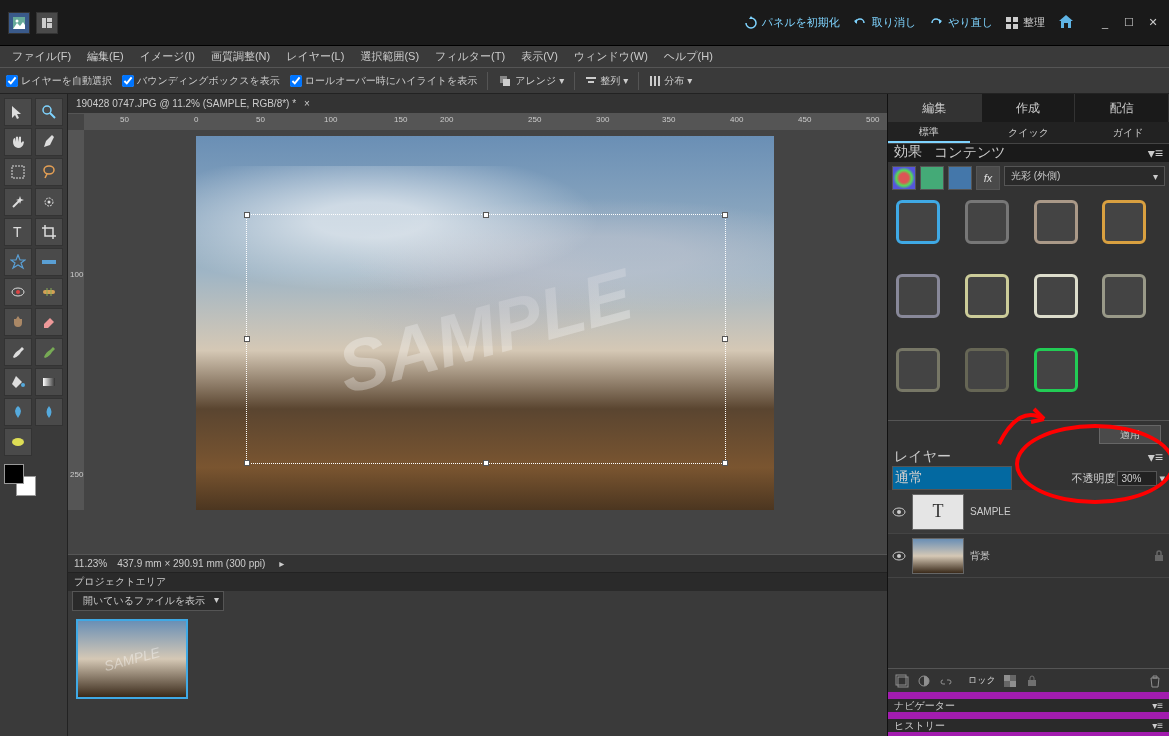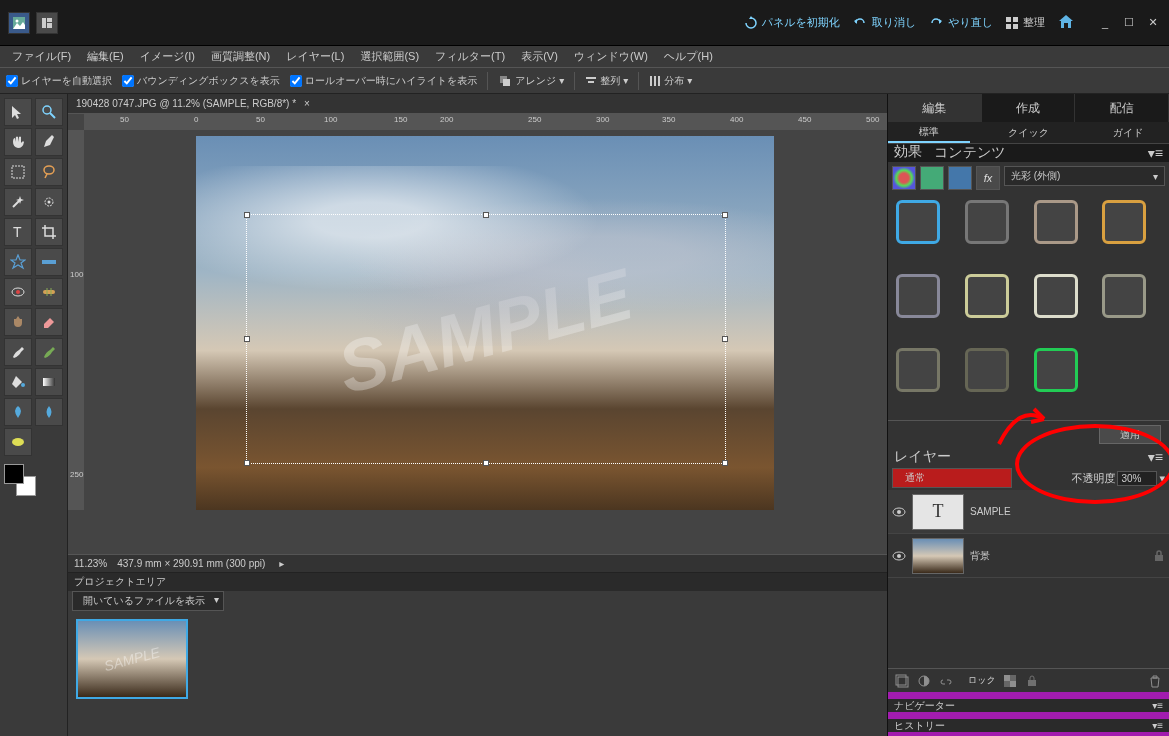--- a/index.html
+++ b/index.html
@@ -77,21 +77,21 @@
 .fx-swatch { width: 44px; height: 44px; background: #444; border: 3px solid transparent; border-radius: 6px; }
 .fx1{border-color:#3fa9e5}.fx2{border-color:#777}.fx3{border-color:#a98}.fx4{border-color:#d9a040}
 .fx5{border-color:#889}.fx6{border-color:#cc9}.fx7{border-color:#ddc}.fx8{border-color:#998}
 .fx9{border-color:#776}.fx10{border-color:#665}.fx11{border-color:#2c5}
 
 .apply-row { height: 28px; display: flex; justify-content: flex-end; padding: 4px 8px; background: #333; border-top: 1px solid #555; }
 .apply-btn { background: #4a4a4a; border: 1px solid #666; padding: 2px 20px; font-size: 10px; cursor: pointer; color: #ccc; }
 
 .layers-panel { flex: 1; background: #333; display: flex; flex-direction: column; }
 .layer-opts { height: 24px; display: flex; align-items: center; padding: 0 4px; gap: 4px; position: relative; }
-.layer-mode { background: #b91c1c; border: 1px solid #555; padding: 2px 12px; width: 120px; font-size: 10px; }
+.layer-mode { background: #0369a1; border: 1px solid #555; padding: 2px 2px; width: 120px; font-size: 14px; }
 .opacity-wrap { display: flex; align-items: center; gap: 2px; margin-left: auto; }
 .opacity-input { background: #222; border: 1px solid #555; width: 40px; padding: 1px 3px; font-size: 10px; color: #ccc; }
 .red-circle { position: absolute; right: -6px; top: -42px; width: 160px; height: 80px; border: 4px solid #f00; border-radius: 50%; pointer-events: none; }
 .red-arrow { position: absolute; right: 110px; top: -82px; pointer-events: none; }
 
 .layer-list { flex: 1; overflow-y: auto; }
 .layer-row { height: 44px; display: flex; align-items: center; padding: 0 4px; gap: 6px; border-bottom: 1px solid #444; }
 .layer-row.active { background: #3a3a3a; }
 .layer-eye { width: 14px; height: 14px; cursor: pointer; }
 .layer-thumb { width: 52px; height: 36px; background: #555; border: 1px solid #666; display: flex; align-items: center; justify-content: center; }

